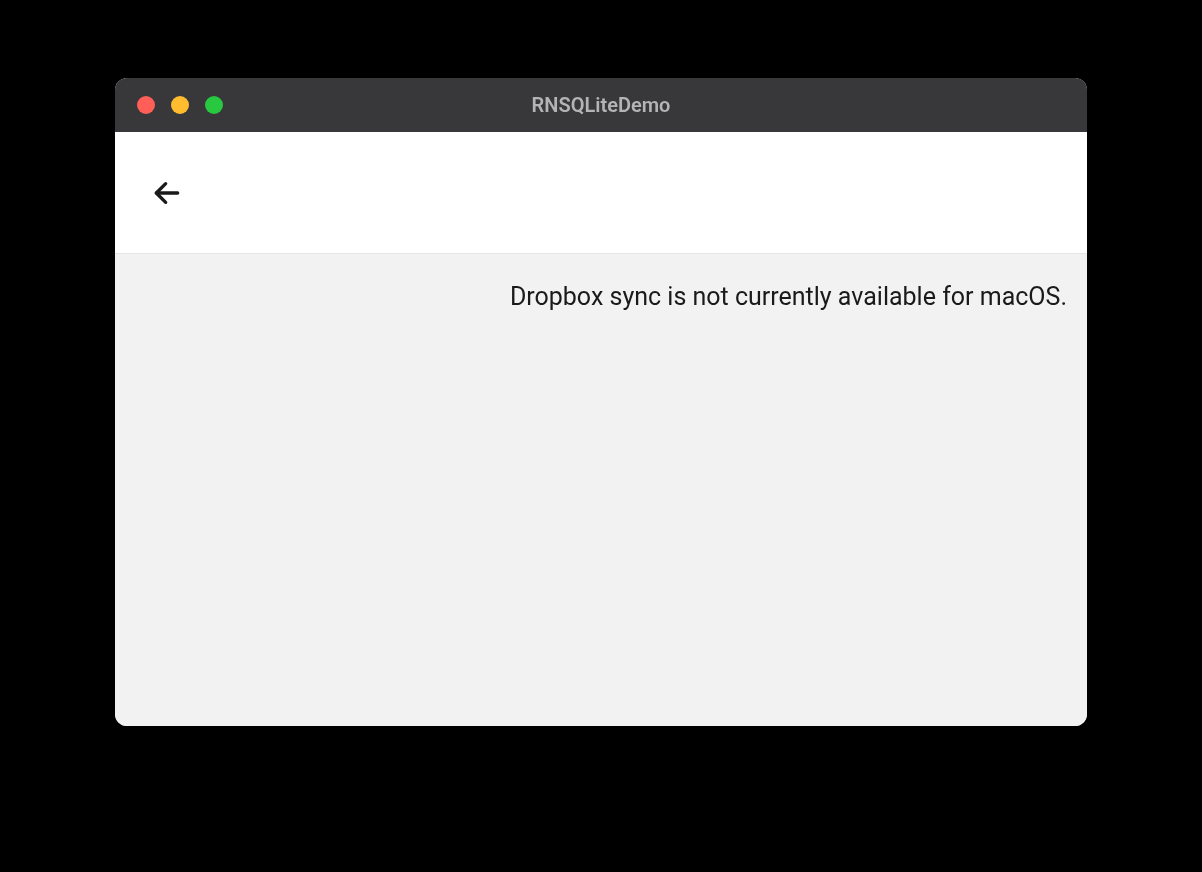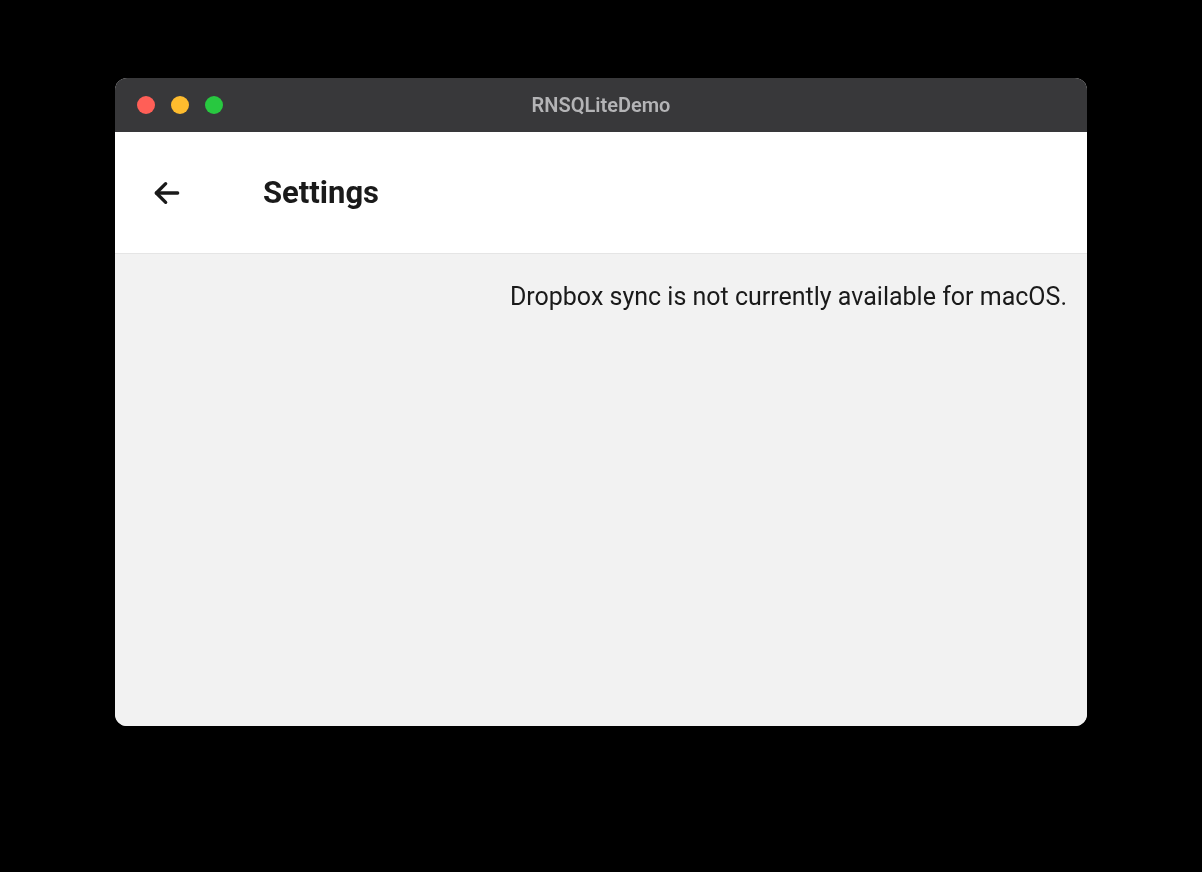--- a/index.html
+++ b/index.html
@@ -132,19 +132,18 @@
     <div class="window-title">RNSQLiteDemo</div>
   </div>
 
   <div class="header">
     <button class="back-button">
       <svg viewBox="0 0 24 24" fill="none" stroke="#1a1a1a" stroke-width="2.5" stroke-linecap="round" stroke-linejoin="round">
         <line x1="20" y1="12" x2="4" y2="12"></line>
         <polyline points="11 5 4 12 11 19"></polyline>
       </svg>
     </button>
-    <h1 class="page-title">Settings</h1>
   </div>
 
   <div class="content">
     <p class="status-message">Dropbox sync is not currently available for macOS.</p>
   </div>
 </div>
 
 </body></html>

